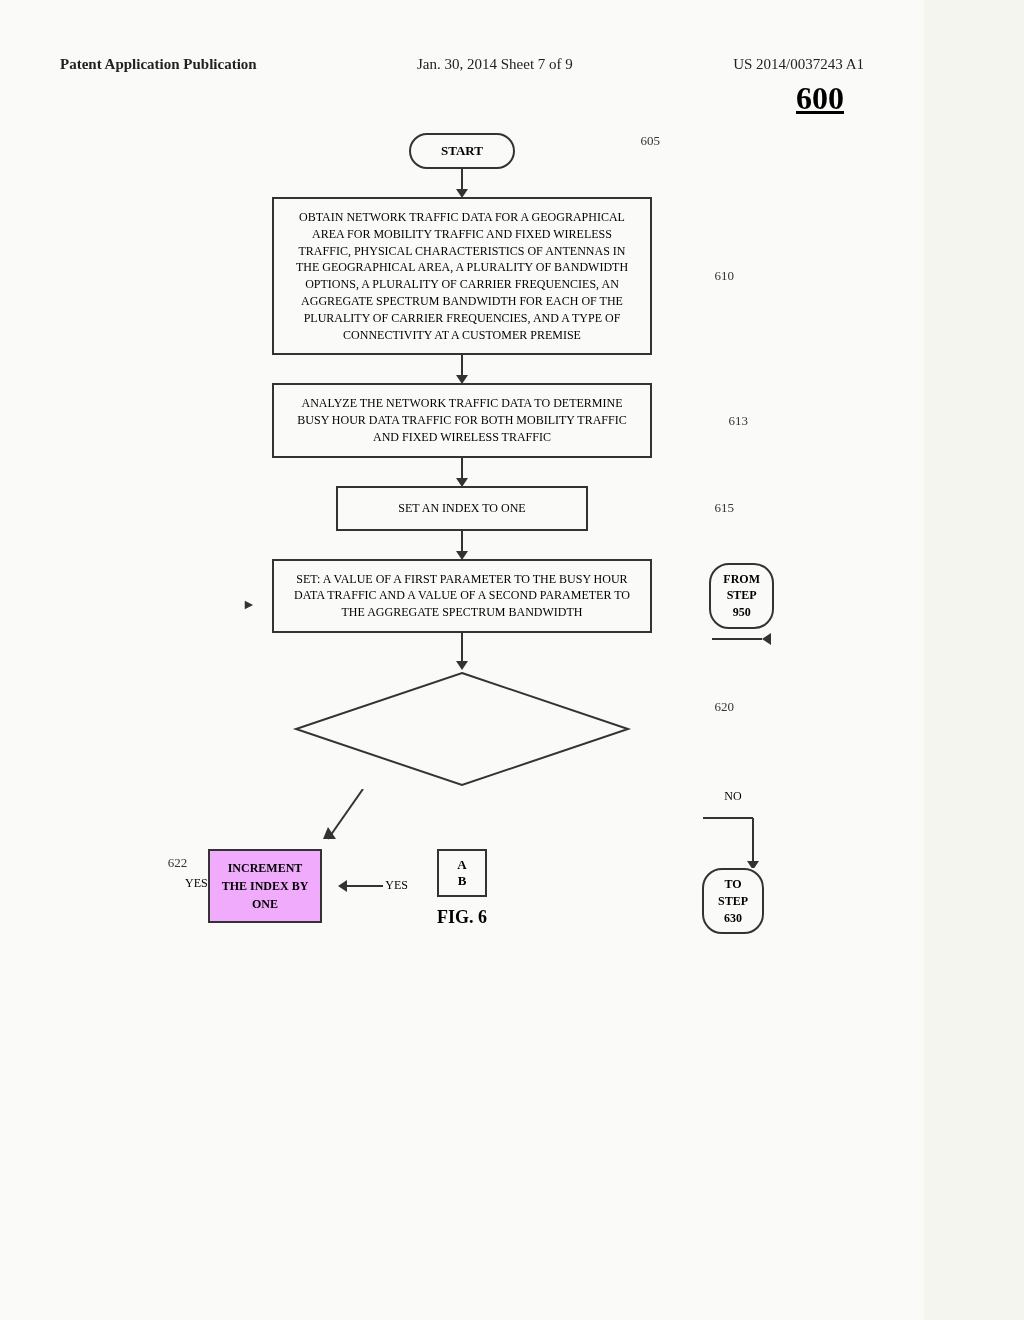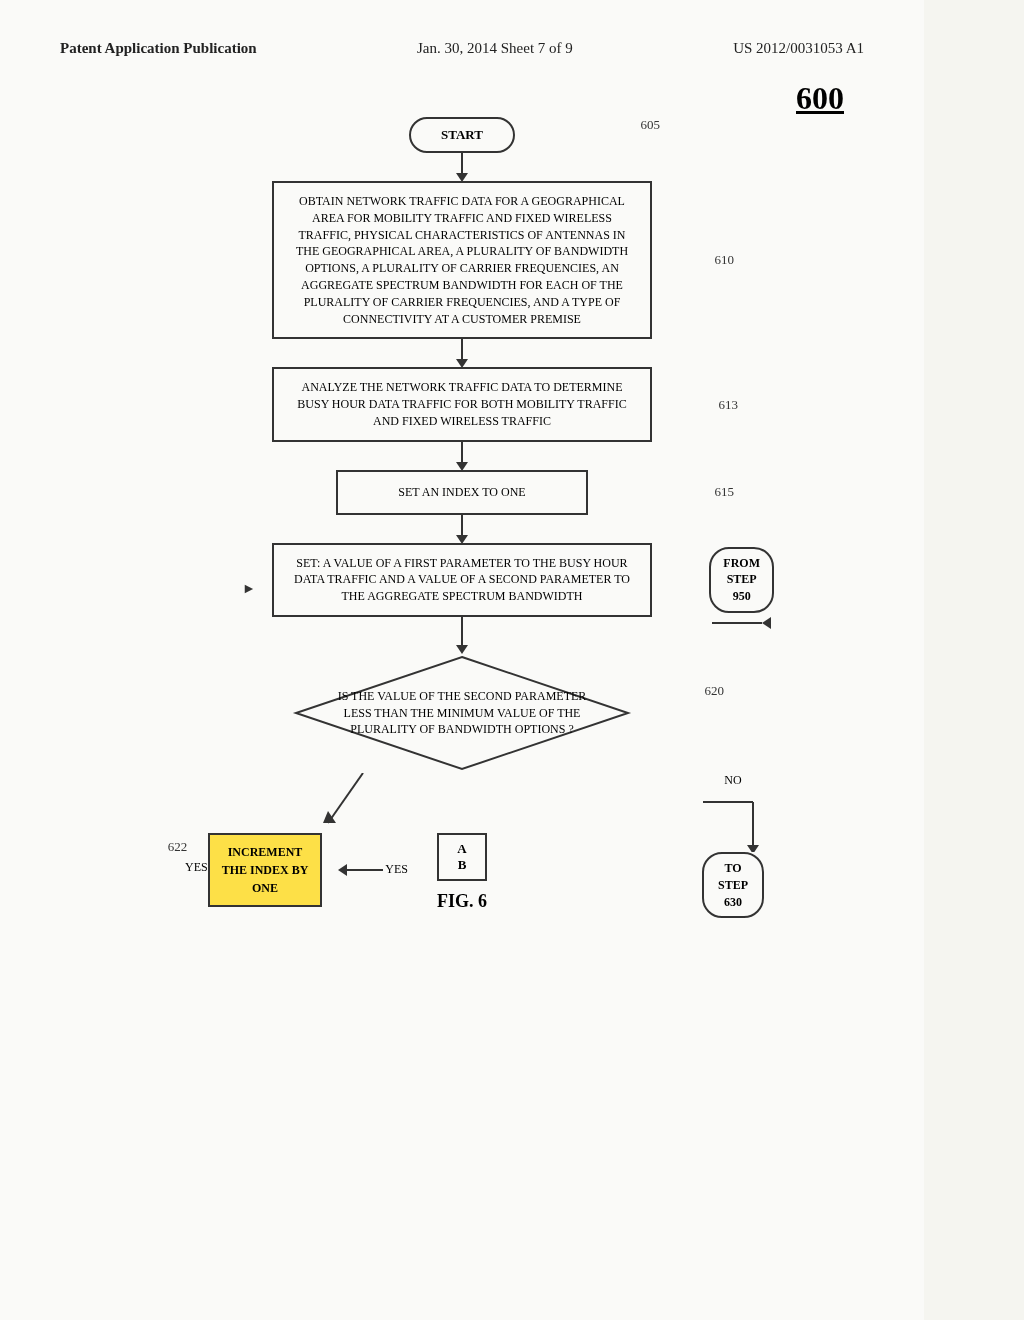--- a/index.html
+++ b/index.html
@@ -8,21 +8,21 @@
       font-family: 'Times New Roman', Times, serif;
       width: 1024px;
       min-height: 1320px;
       position: relative;
       overflow-x: hidden;
     }
     .page {
       width: 924px;
       min-height: 1320px;
       background: #fafaf8;
-      padding: 40px 60px;
+      padding: 56px 60px;
       position: relative;
     }
     .header {
       display: flex;
       justify-content: space-between;
       align-items: flex-start;
       margin-bottom: 40px;
       font-size: 15px;
       color: #222;
     }
@@ -141,21 +141,21 @@
       line-height: 1.4;
     }
 
     
     .incr-box {
       border: 2px solid #333;
       padding: 8px 12px;
       font-size: 12px;
       font-weight: bold;
       text-align: center;
-      background: #fde047;
+      background: #f0abfc;
       line-height: 1.5;
       min-width: 100px;
     }
 
     
     .ab-box {
       border: 2px solid #333;
       padding: 6px 16px;
       font-size: 13px;
       font-weight: bold;
@@ -165,21 +165,21 @@
     }
   </style>
 </head>
 <body>
 
 <div class="page">
 
   <div class="header">
     <div class="header-left">Patent Application Publication</div>
     <div class="header-center">Jan. 30, 2014   Sheet 7 of 9</div>
-    <div class="header-right">US 2012/0031053 A1</div>
+    <div class="header-right">US 2014/0037243 A1</div>
   </div>
 
   <div class="large-num">600</div>
 
   <div class="diagram-area">
 
     <div class="step-row">
       <div class="node-start">START</div>
       <div class="label-tag" style="right:204px; top:0;">605</div>
     </div>
@@ -194,21 +194,21 @@
       <div class="label-tag" style="right:130px;">610</div>
     </div>
 
     <div style="display:flex;flex-direction:column;align-items:center;height:28px;">
       <div class="arrow-line" style="height:20px;"></div>
       <div class="arrow-head"></div>
     </div>
 
     <div class="step-row">
       <div class="node-rect" style="max-width:380px;">ANALYZE THE NETWORK TRAFFIC DATA TO DETERMINE BUSY HOUR DATA TRAFFIC FOR BOTH MOBILITY TRAFFIC AND FIXED WIRELESS TRAFFIC</div>
-      <div class="label-tag" style="right:126px;">613</div>
+      <div class="label-tag" style="right:116px;">613</div>
     </div>
 
     <div style="display:flex;flex-direction:column;align-items:center;height:28px;">
       <div class="arrow-line" style="height:20px;"></div>
       <div class="arrow-head"></div>
     </div>
 
     <div class="step-row">
       <div class="node-rect" style="max-width:380px; padding: 12px 60px;">SET AN INDEX TO ONE</div>
       <div class="label-tag" style="right:130px;">615</div>
@@ -245,23 +245,22 @@
     <div style="display:flex;flex-direction:column;align-items:center;height:36px;">
       <div class="arrow-line" style="height:28px;"></div>
       <div class="arrow-head"></div>
     </div>
 
     <div class="step-row">
       <div class="node-diamond">
         <svg viewBox="0 0 340 120" xmlns="http://www.w3.org/2000/svg">
           <polygon points="170,4 336,60 170,116 4,60" fill="#fafaf8" stroke="#333" stroke-width="2"></polygon>
         </svg>
-        <div class="node-diamond-text">IS THE VALUE OF THE SECOND PARAMETER LESS THAN THE MINIMUM VALUE OF THE PLURALITY OF BANDWIDTH OPTIONS ?</div>
-      </div>
-      <div class="label-tag" style="right:140px;top:30px;">620</div>
+      </div>
+      <div class="label-tag" style="right:130px;top:30px;">620</div>
     </div>
 
     <div style="position:relative;width:100%;display:flex;justify-content:center;margin-top:0;">
 
       <div style="position:absolute;left:148px;top:0;display:flex;flex-direction:column;align-items:flex-end;width:200px;">
 
         <div style="display:flex;align-items:flex-start;">
           <div style="display:flex;flex-direction:column;align-items:center;">
 
             <svg width="90" height="60" style="display:block;">

